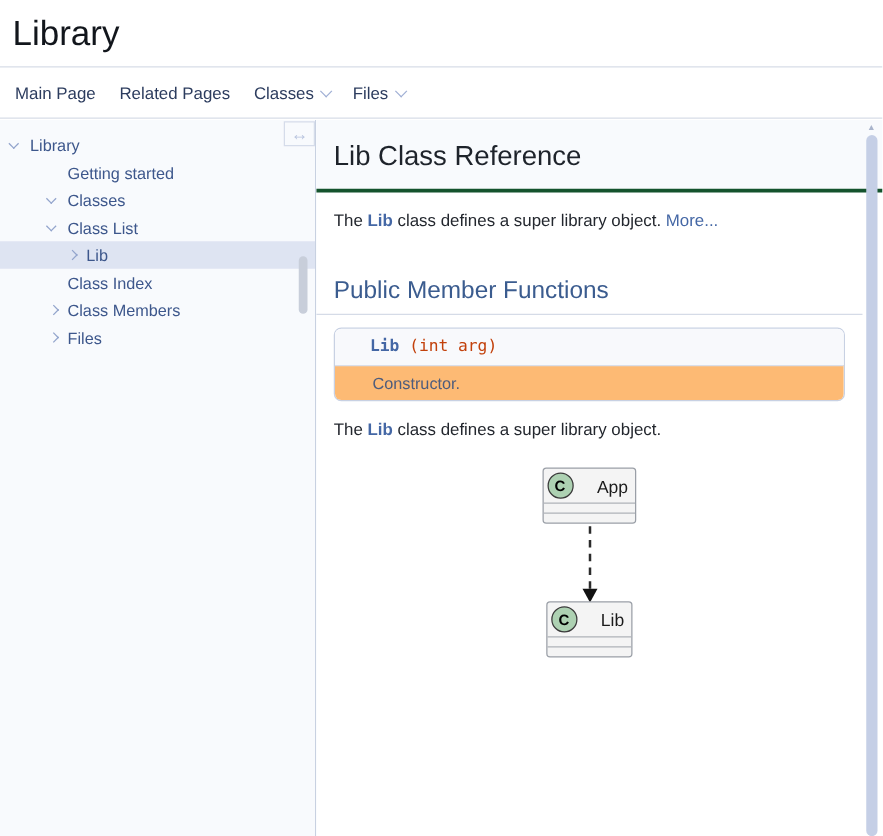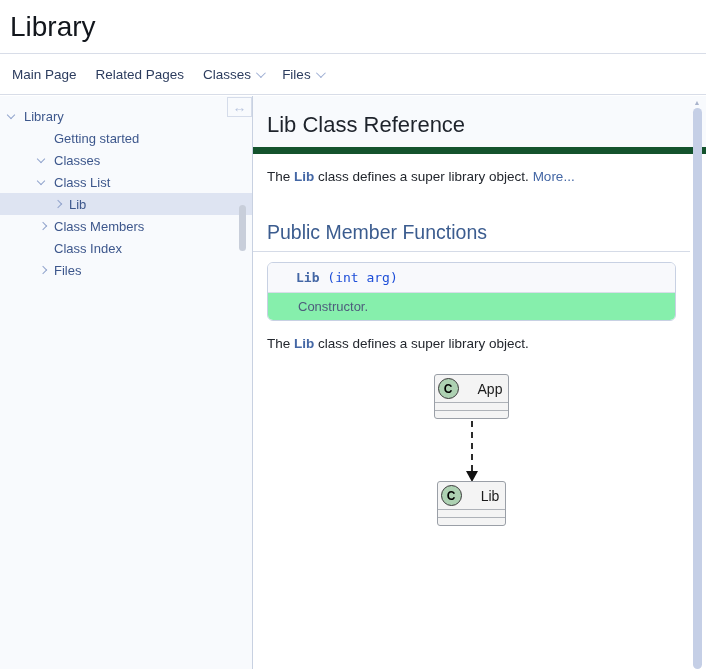--- a/index.html
+++ b/index.html
@@ -32,35 +32,35 @@
   .lvl2 { padding-left:38px; } .lvl3 { padding-left:53px; }
   .aslot { width:16px; display:inline-flex; justify-content:flex-start; }
   .tchev { display:inline-block; width:6px; height:6px; border-right:1.7px solid #92A4CC; border-bottom:1.7px solid #92A4CC; }
   .tchev.down { transform:rotate(45deg); margin-top:-3px; }
   .tchev.right { transform:rotate(-45deg); margin-left:2px; }
   .nav-thumb { position:absolute; left:239px; top:109px; width:7px; height:46px;
                background:#C8CEDA; border-radius:4px; }
 
   
   .doc { position:relative; flex:1; height:100%; background:#fff; overflow:hidden; }
-  .header { height:58px; background:#F8FAFD; border-bottom:7px solid #14532d; padding:16px 14px 0 14px; }
+  .header { height:58px; background:#F8FAFD; border-bottom:3px solid #14532d; padding:16px 14px 0 14px; }
   .pagetitle { font-size:22px; color:#1E232B; font-weight:400; }
   .contents { padding:0 30px 0 14px; }
   .para { margin-top:15px; font-size:13.5px; color:#23272E; }
   a.doclink { color:#4467A5; text-decoration:none; cursor:pointer; }
   a.doclink.b { font-weight:bold; }
   .include { margin-top:17px; font-family:"DejaVu Sans Mono", monospace; font-size:13px; color:#2A2E39; }
   .include a { color:#3D578C; text-decoration:none; }
   .groupheader { margin:37px -14px 0 -14px; padding:0 14px 7px 14px; font-size:19.5px; font-weight:400;
                  color:#3B5C8F; border-bottom:1px solid #D5DBE7; }
   .memberdecls { margin-top:10px; border:1px solid #C8D1E3; border-radius:6px; overflow:hidden; }
   .memitem { background:#F8F9FC; padding:7px 12px 7px 28px; font-family:"DejaVu Sans Mono", monospace; font-size:13px; }
   .memname { color:#4467A5; font-weight:bold; text-decoration:none; cursor:pointer; }
-  .memargs { color:#1d4ed8;text-align:center; }
-  .memdesc { background:#86efac; border-top:1px solid #D9DEE9; padding:6px 12px 6px 30px;
+  .memargs { color:#c2410c;text-align:center; }
+  .memdesc { background:#fdba74; border-top:1px solid #D9DEE9; padding:6px 12px 6px 30px;
              font-size:13px; color:#4E5C7C; }
 
   
   .diagram { margin-top:23px; display:flex; flex-direction:column; align-items:center; }
   .uml-node { border:1px solid #9A9FA7; border-radius:3px; background:#F4F4F4; }
   .uml-title { display:flex; align-items:center; gap:3px; padding:3px 6px 3px 3px; }
   .uml-circle { width:21px; height:21px; border-radius:50%; background:#ADD1B2; border:1.5px solid #3A3A3A;
                 display:flex; align-items:center; justify-content:center;
                 font-size:12px; font-weight:bold; color:#000; }
   .uml-name { font-size:14px; color:#1B1B1B;margin-left:16px; }
@@ -129,28 +129,28 @@
           </span>
         <span>Class List</span>
       </div>
       <div class="trow lvl3 sel">
         <span class="aslot">
             <i class="tchev right"></i>
           </span>
         <span>Lib</span>
       </div>
       <div class="trow lvl2">
-        <span class="aslot">
-            <i class="tchev right"></i>
-          </span>
-        <span>Class Members</span>
-      </div>
-      <div class="trow lvl2">
         <span class="aslot"></span>
         <span>Class Index</span>
+      </div>
+      <div class="trow lvl2">
+        <span class="aslot">
+            <i class="tchev right"></i>
+          </span>
+        <span>Class Members</span>
       </div>
       <div class="trow lvl1">
         <span class="aslot">
             <i class="tchev right"></i>
           </span>
         <span>Files</span>
       </div>
     </div>
     <div class="nav-thumb"></div>
   </div>

